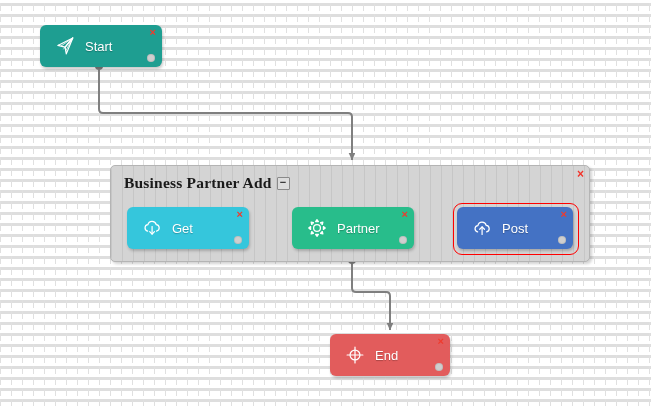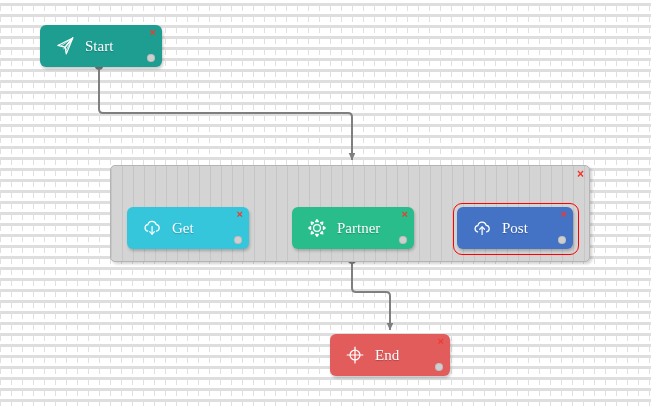--- a/index.html
+++ b/index.html
@@ -124,22 +124,22 @@
   .node .node-icon {
     margin-left: 14px;
     width: 22px;
     height: 22px;
     flex: 0 0 auto;
     display: block;
   }
   .node .node-label {
     margin-left: 9px;
     color: #ffffff;
-    font-family: Liberation Serif, serif;
-    font-size: 15px;
+    font-family: Liberation Sans, sans-serif;
+    font-size: 13px;
     text-shadow: 0 1px 1px rgba(0,0,0,0.25);
     white-space: nowrap;
   }
   .node .node-close {
     position: absolute;
     right: 6px;
     top: 1px;
     color: #ef3b2e;
     font-family: "Liberation Sans", sans-serif;
     font-size: 11px;
@@ -211,20 +211,23 @@
       <path d="M20.5 3.2 L7.6 12.1 M20.5 3.2 L10.2 15.6 M20.5 3.2 L12.6 17.6" stroke="#ffffff" stroke-width="0.85" fill="none"></path>
     </svg>
     <span class="node-label">Start</span>
     <span class="node-close">×</span>
     <span class="node-port"></span>
   </div>
 
   <div class="group-box" id="group-bpa" style="left: 110px; top: 165px; width: 478px; height: 95px; background: rgb(212, 212, 212); border-color: rgb(180, 180, 180);">
     <div class="group-grid"></div>
 
+    <div class="group-title">
+      <span>Business Partner Add</span><span class="collapse-btn">−</span>
+    </div>
 
     <span class="group-close">×</span>
   </div>
 
   <div class="node" id="node-get" style="left: 127px; top: 207px; width: 122px; height: 42px; background: rgb(53, 198, 220);">
     <svg class="node-icon" viewBox="0 0 24 24">
       <path d="M7.2 15.3 A3.5 3.5 0 0 1 7.5 8.4 A4.7 4.7 0 0 1 16.6 8.2 A3.6 3.6 0 0 1 17.0 15.3" fill="none" stroke="#ffffff" stroke-width="1.35" stroke-linecap="round"></path>
       <path d="M12.1 10.4 L12.1 18.6" stroke="#ffffff" stroke-width="1.35" stroke-linecap="round" fill="none"></path>
       <path d="M9.5 16.0 L12.1 18.7 L14.7 16.0" fill="none" stroke="#ffffff" stroke-width="1.35" stroke-linecap="round" stroke-linejoin="round"></path>
     </svg>

